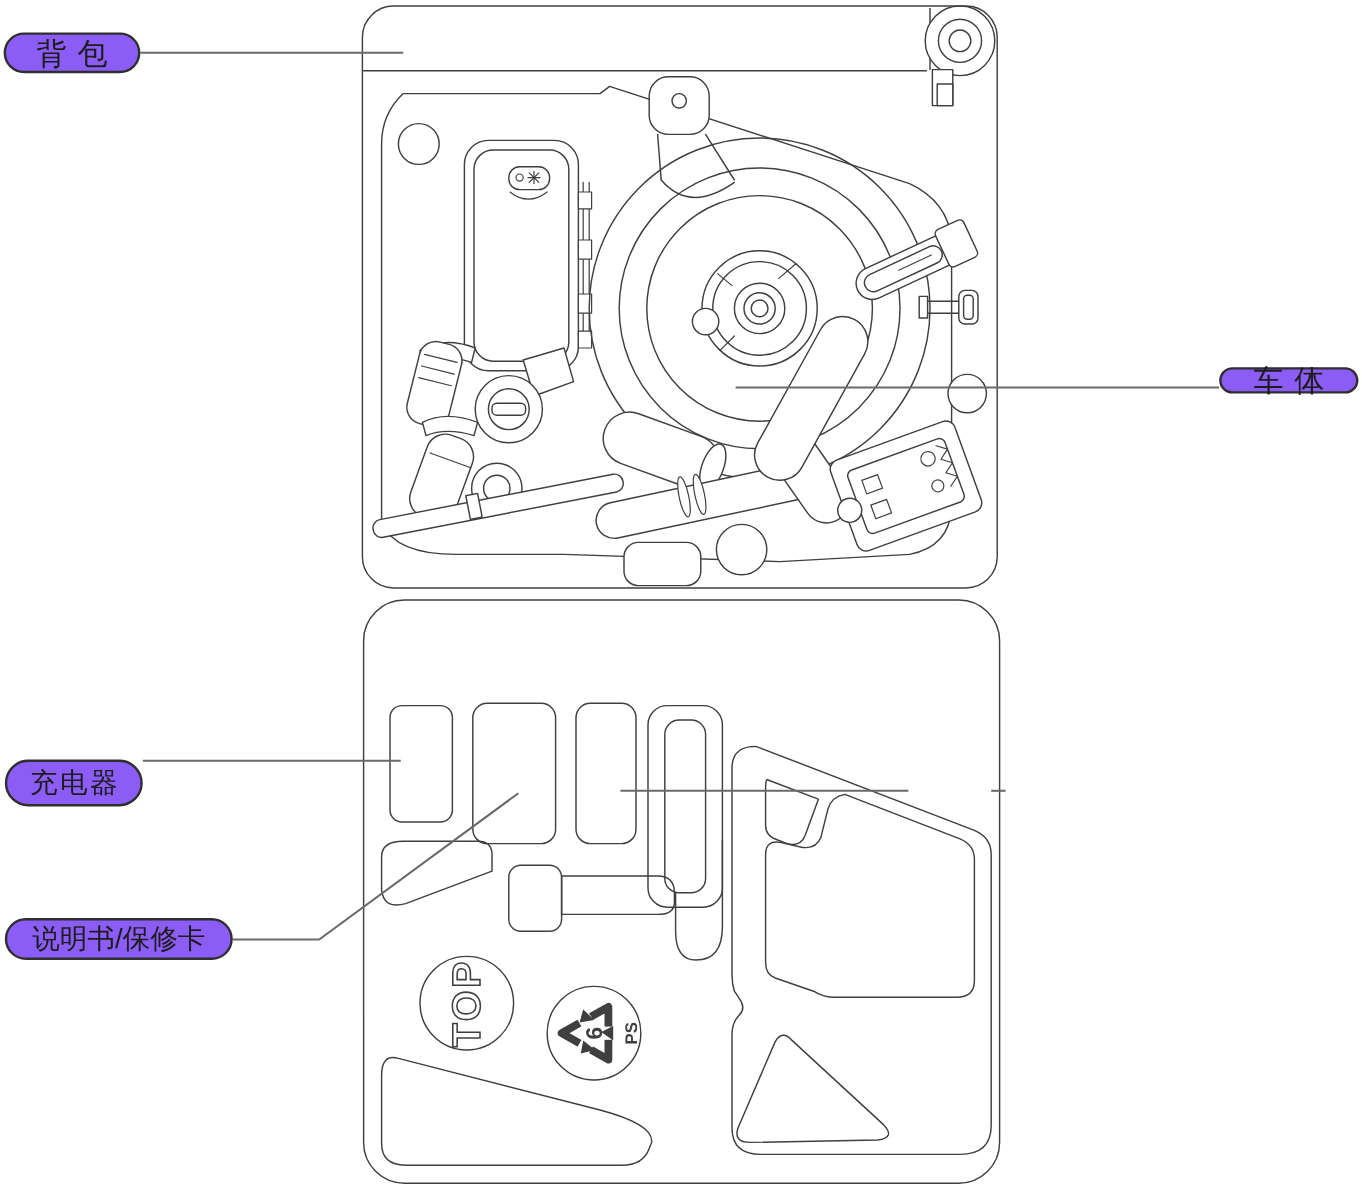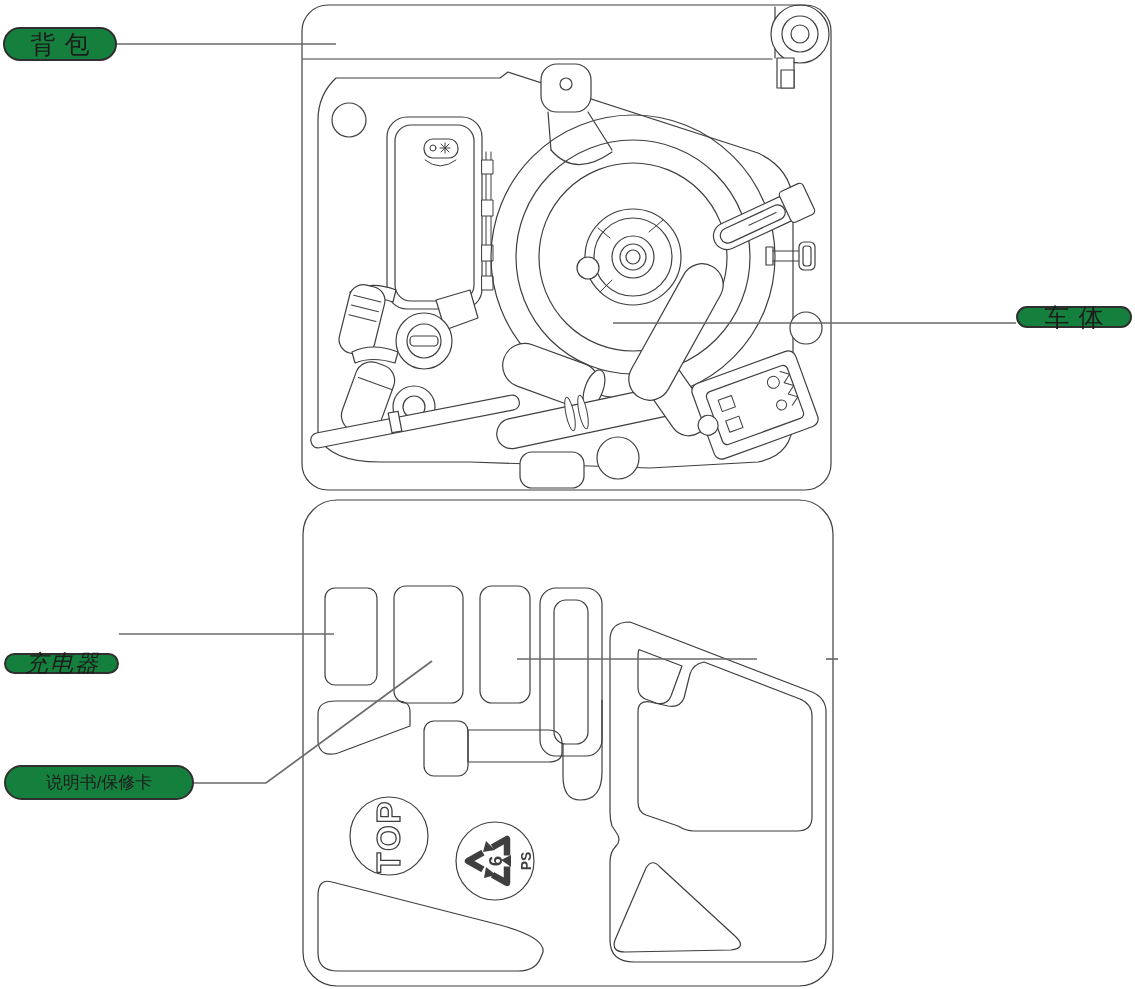--- a/index.html
+++ b/index.html
@@ -4,25 +4,25 @@
 <style>
   html,body{margin:0;padding:0;background:#ffffff;}
   #stage{position:relative;width:1135px;height:989px;background:#fff;overflow:hidden;
          font-family:"Liberation Sans","DejaVu Sans",sans-serif;}
   #artwork{position:absolute;left:0;top:0;}
   .ln{fill:none;stroke:#3f3f3f;stroke-width:1.2;stroke-linejoin:round;stroke-linecap:round;}
   .lnw{fill:#ffffff;stroke:#3f3f3f;stroke-width:1.2;stroke-linejoin:round;stroke-linecap:round;}
   .thin{stroke-width:1;}
   .leader{fill:none;stroke:#6a6a6a;stroke-width:1.7;}
   .pill{position:absolute;display:flex;align-items:center;justify-content:center;
-        border:2px solid #2f2f2f;border-radius:20px;background:#15803d;color:#1c1c1c;
+        border:2px solid #2f2f2f;border-radius:20px;background:#8b5cf6;color:#1c1c1c;
         box-sizing:border-box;white-space:nowrap;}
   .pill-lg{font-size:25px;letter-spacing:9px;padding-left:9px;}
   .pill-md{font-size:23px;letter-spacing:2px;padding-left:2px;}
-  .pill-sm{font-size:17px;letter-spacing:0;}
+  .pill-sm{font-size:23px;letter-spacing:0;}
   .engrave{fill:#ffffff;stroke:#3f3f3f;stroke-width:1.3;font-weight:bold;
            font-family:"Liberation Sans","DejaVu Sans",sans-serif;}
 </style>
 </head>
 <body>
 
 <div id="stage">
 
   <svg id="artwork" width="1135" height="989" viewBox="0 0 1135 989">
 
@@ -217,21 +217,21 @@
   </svg>
 
   <div class="pill pill-lg" style="left:3px;top:27px;width:114px;height:34px;">
     <span>背包</span>
   </div>
 
   <div class="pill pill-lg" style="left:1016px;top:306px;width:116px;height:22px;">
     <span>车体</span>
   </div>
 
-  <div class="pill pill-md" style="left:4px;top:653px;width:115px;height:21px;font-style:italic;">
+  <div class="pill pill-md" style="left:4px;top:633px;width:115px;height:39px;">
     <span>充电器</span>
   </div>
 
   <div class="pill pill-sm" style="left:4px;top:765px;width:190px;height:35px;">
     <span>说明书/保修卡</span>
   </div>
 
 </div>
 
 </body></html>

